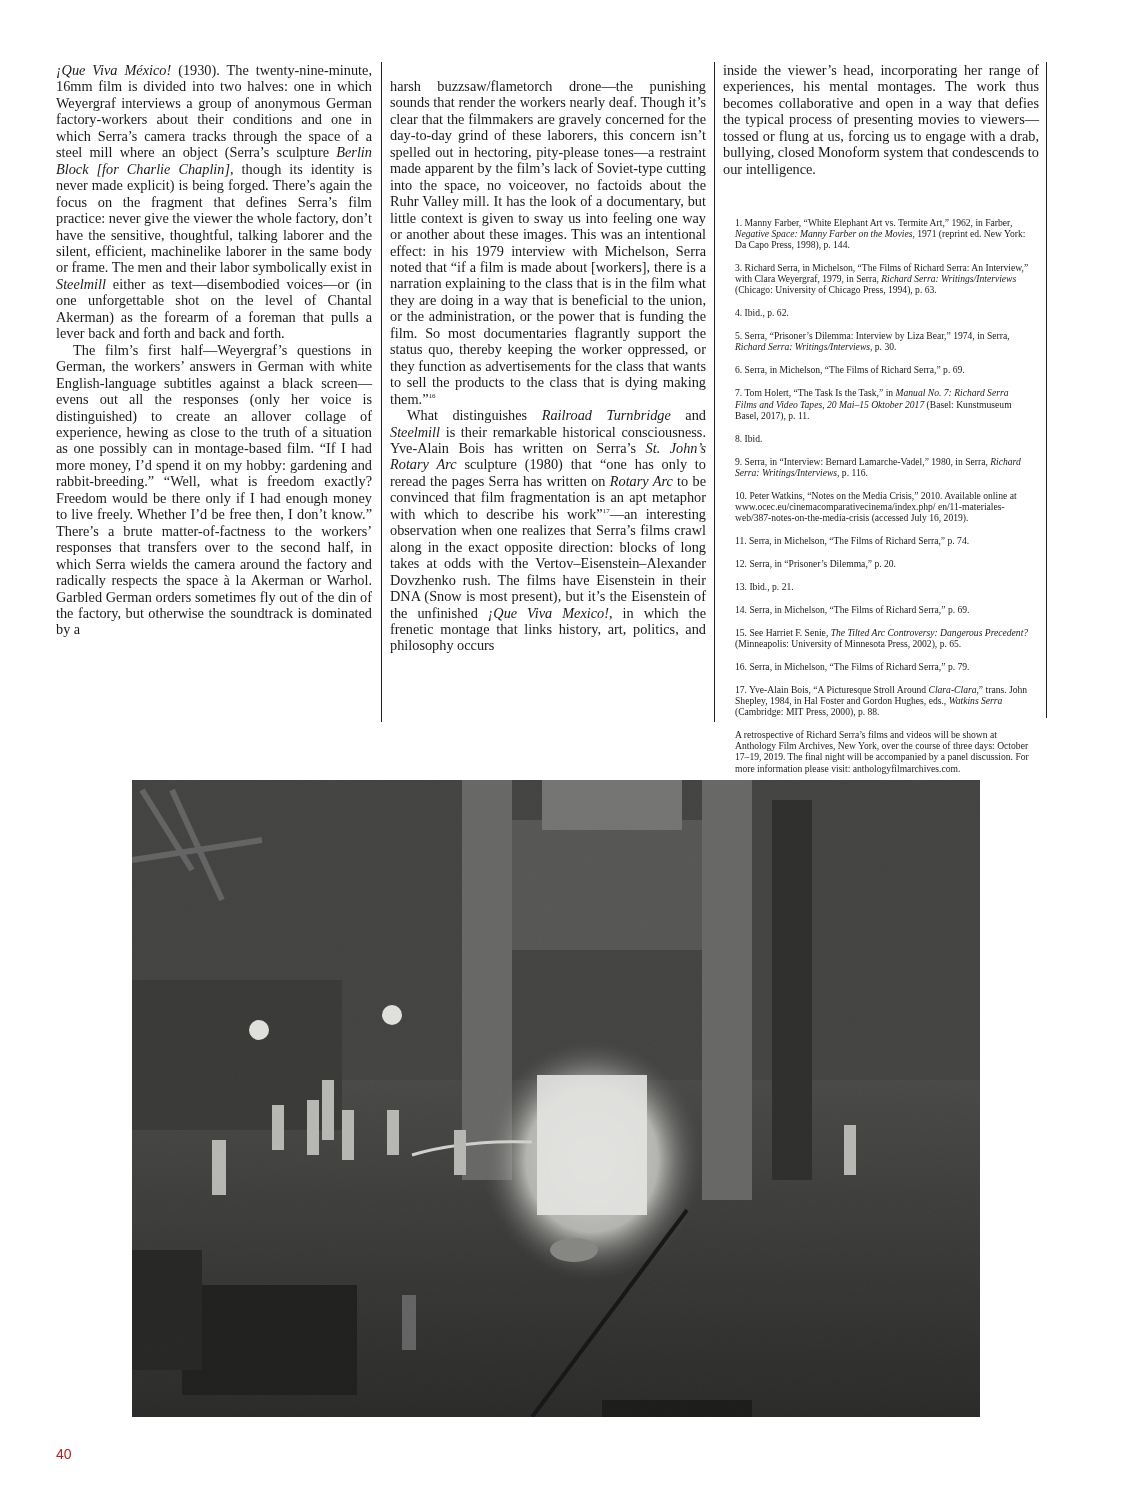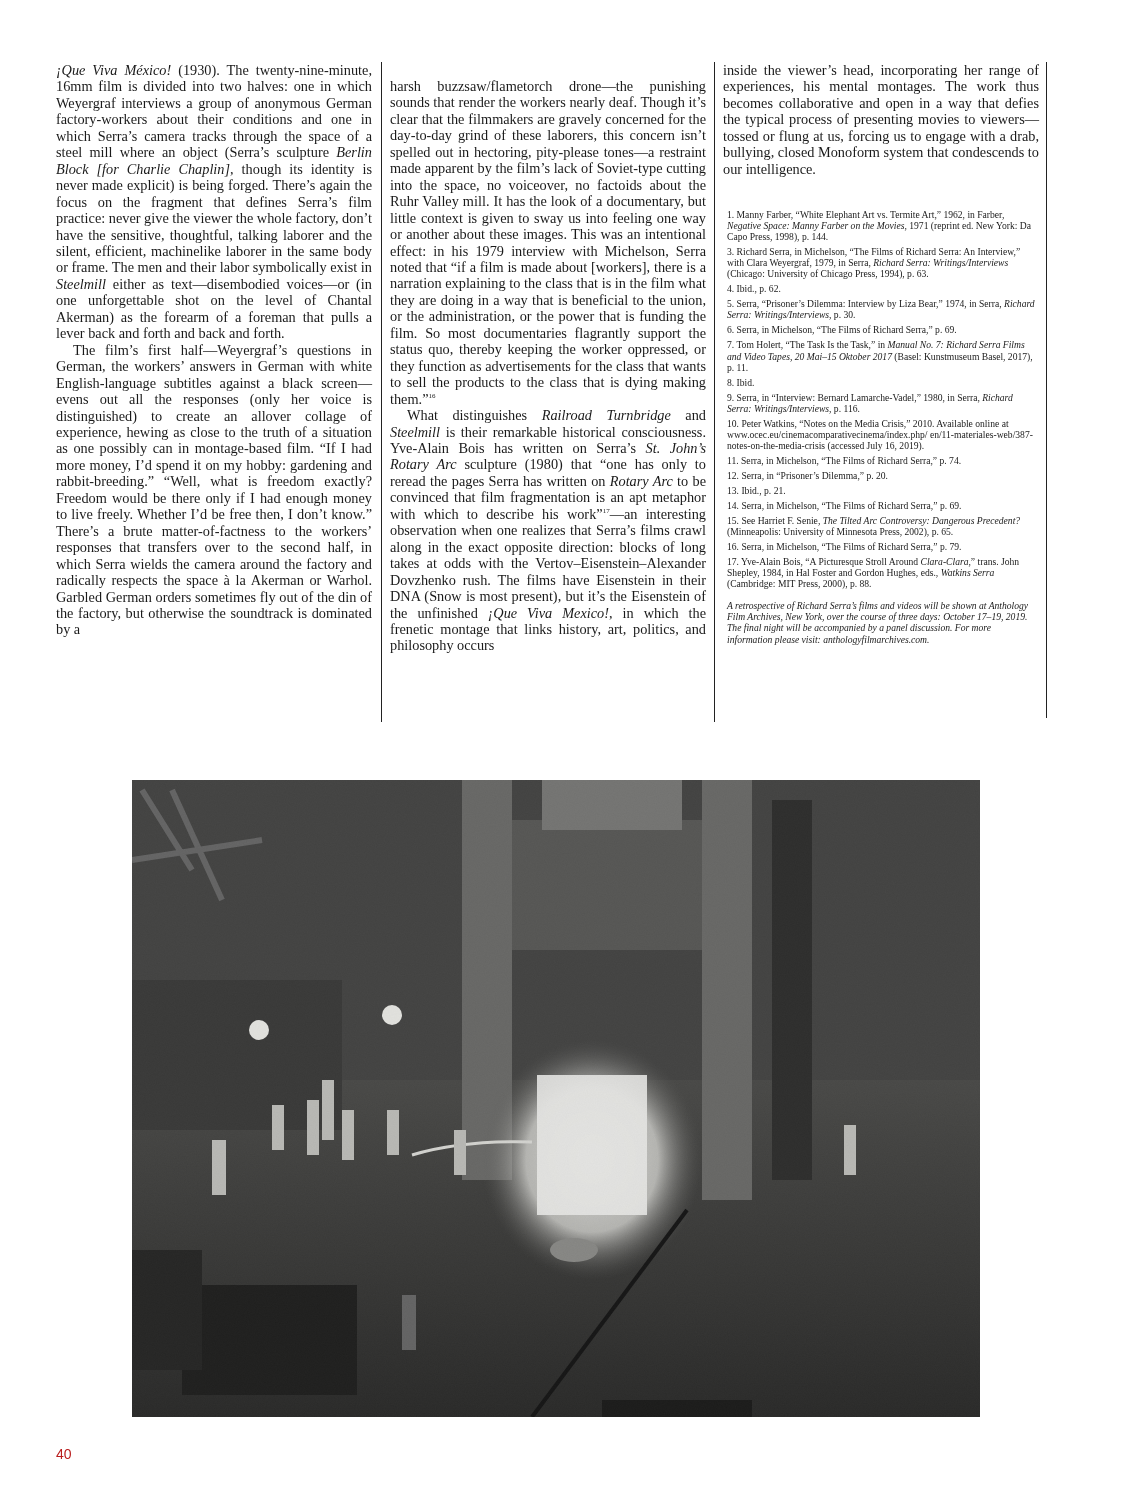--- a/index.html
+++ b/index.html
@@ -17,22 +17,22 @@
   #col3 { left: 723px; width: 316px; }
   .rule { position: absolute; top: 62px; width: 1px; background: #222; }
   #rule1 { left: 381px; height: 660px; }
   #rule2 { left: 714px; height: 660px; }
   #rule3 { left: 1046px; height: 656px; }
   .notes {
     position: absolute; left: 723px; top: 205px; width: 318px;
     font-family: "Liberation Serif", "DejaVu Serif", serif;
     font-size: 9.6px; line-height: 11.05px; color: #1a1a1a;
   }
-  .notes .note { margin: 4px; }
-  .notes .promo { margin-top: 11px; font-style: italic; }
+  .notes .note { margin: 12px; }
+  .notes .promo { margin-top: 11px; }
   i, .it { font-style: italic; }
   sup { font-size: 7px; line-height: 0; vertical-align: super; }
   .photo {
     position: absolute; left: 132px; top: 780px; width: 848px; height: 637px;
     background: #3a3a3a; overflow: hidden;
   }
   .photo svg { display: block; }
   .pagenum {
     position: absolute; left: 56px; top: 1446px;
     font-family: "Liberation Sans", "DejaVu Sans", sans-serif; font-size: 14px; color: #b91c1c;

